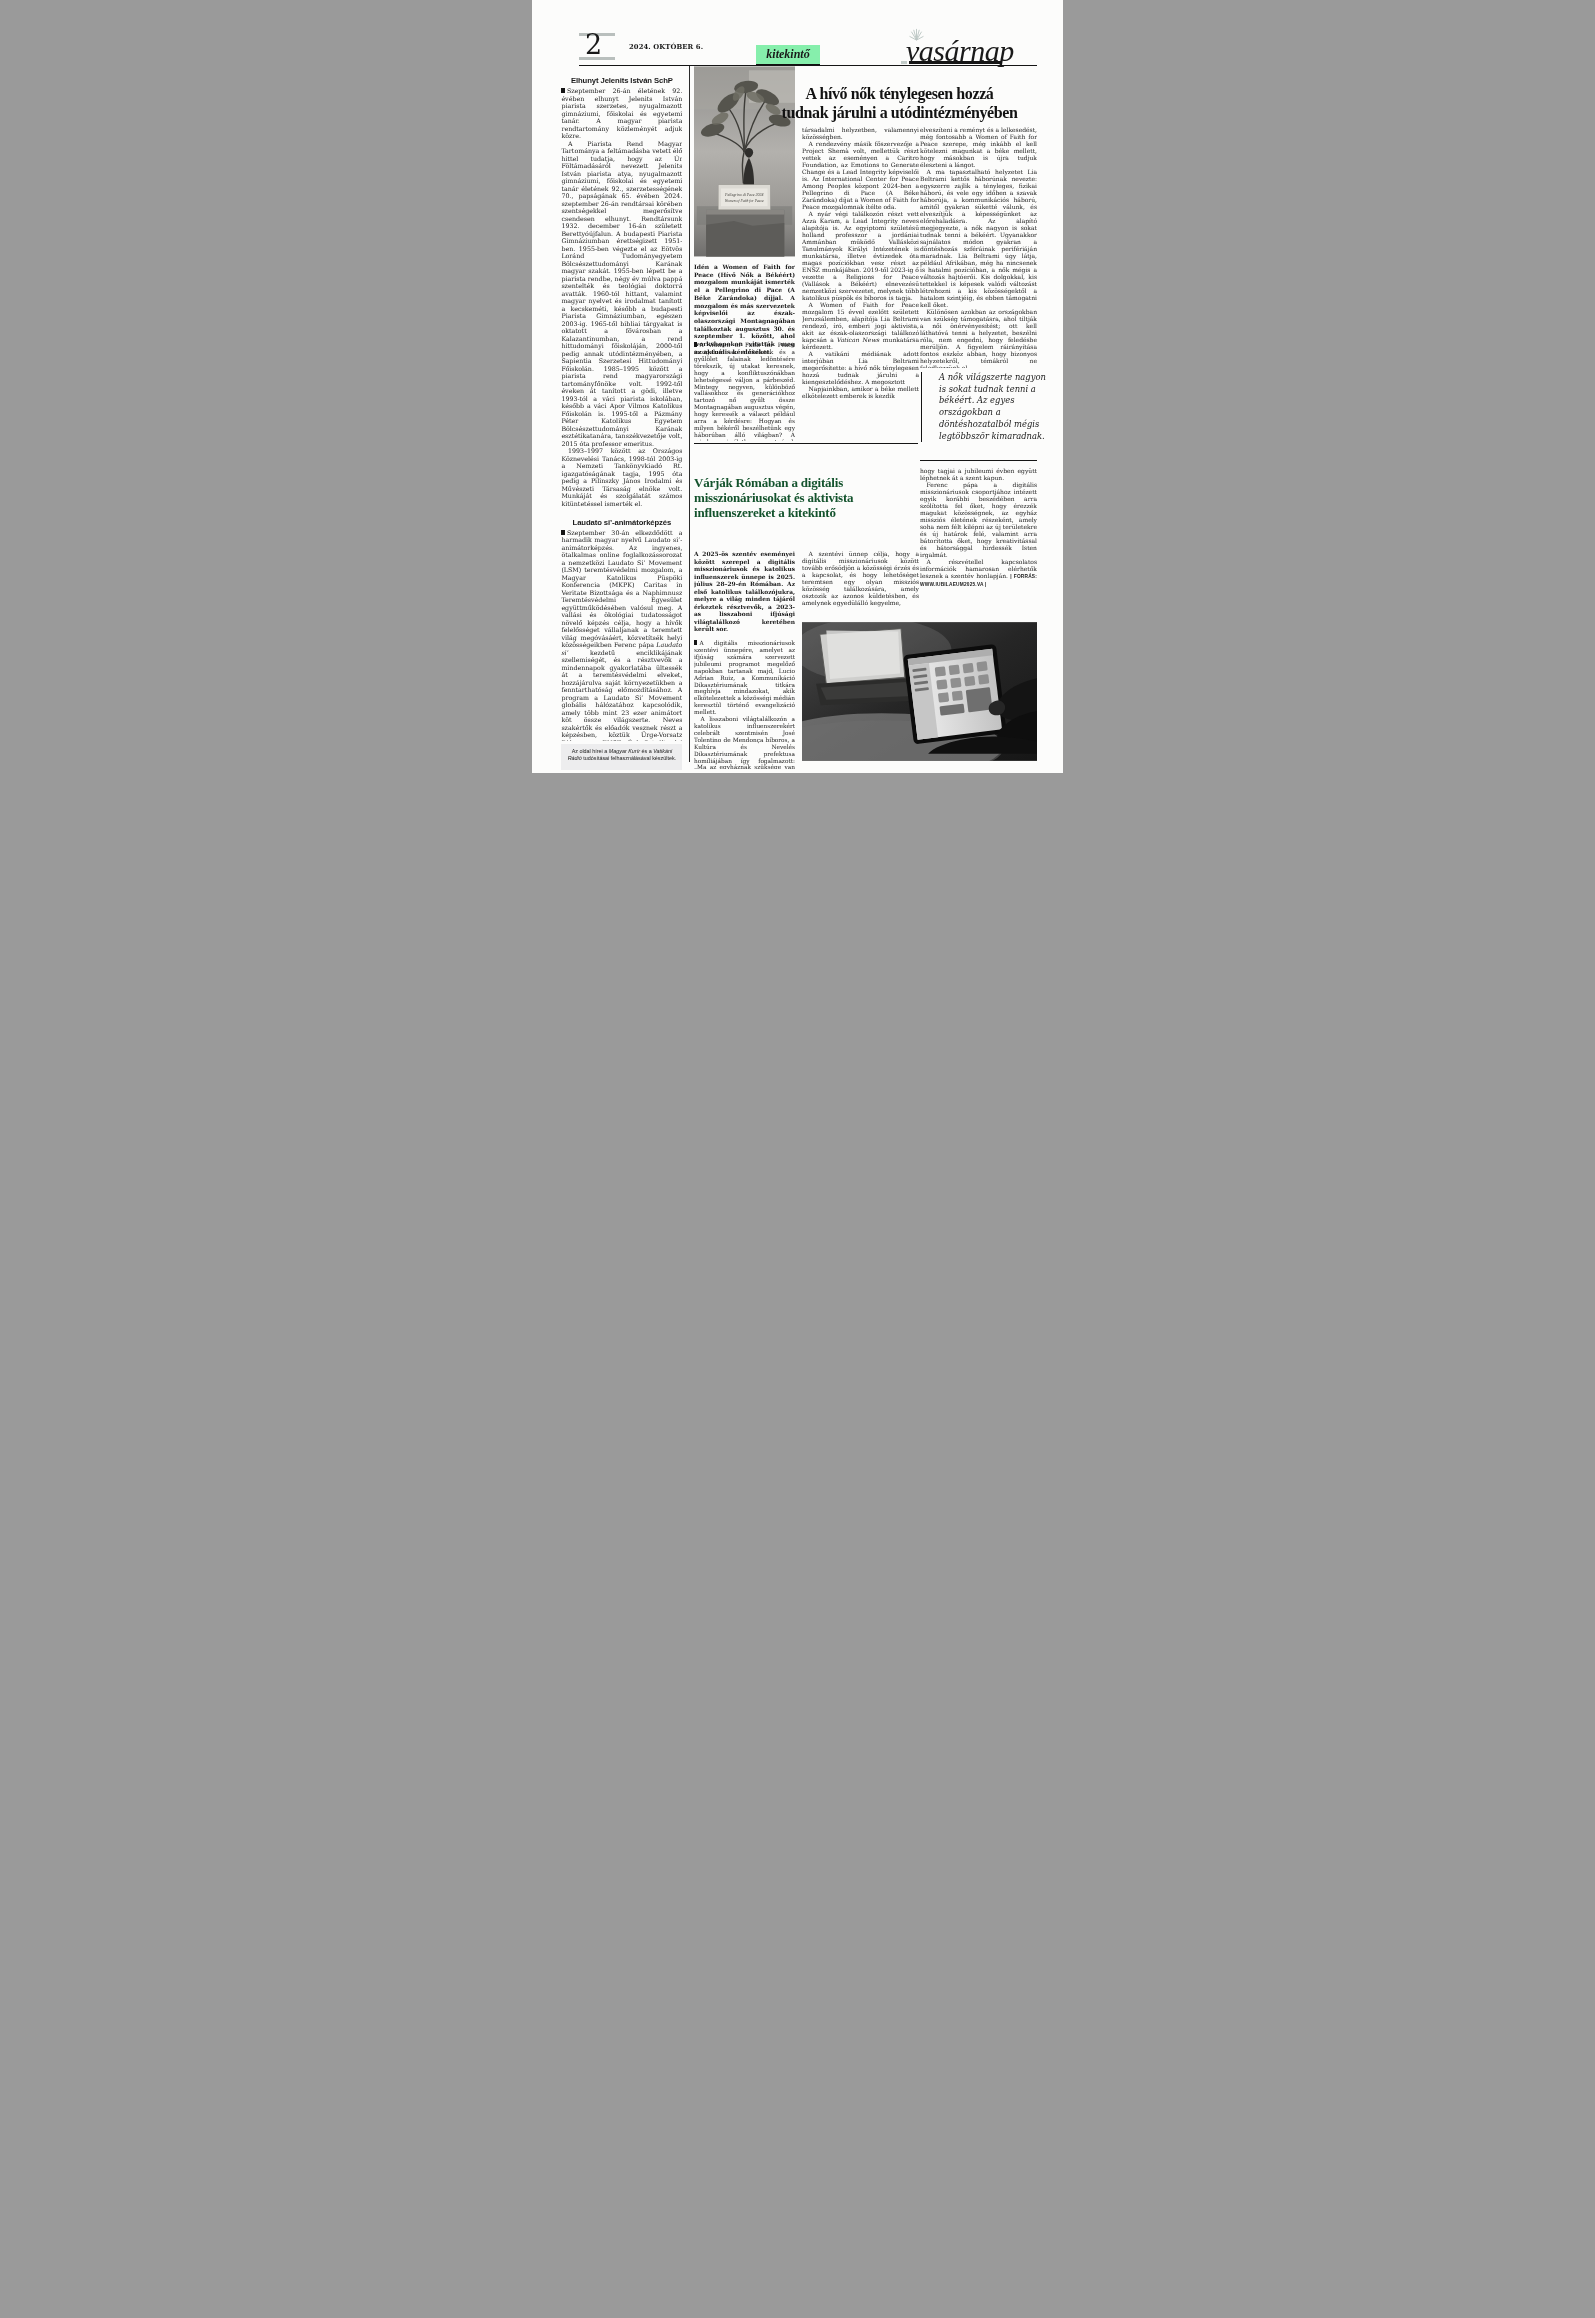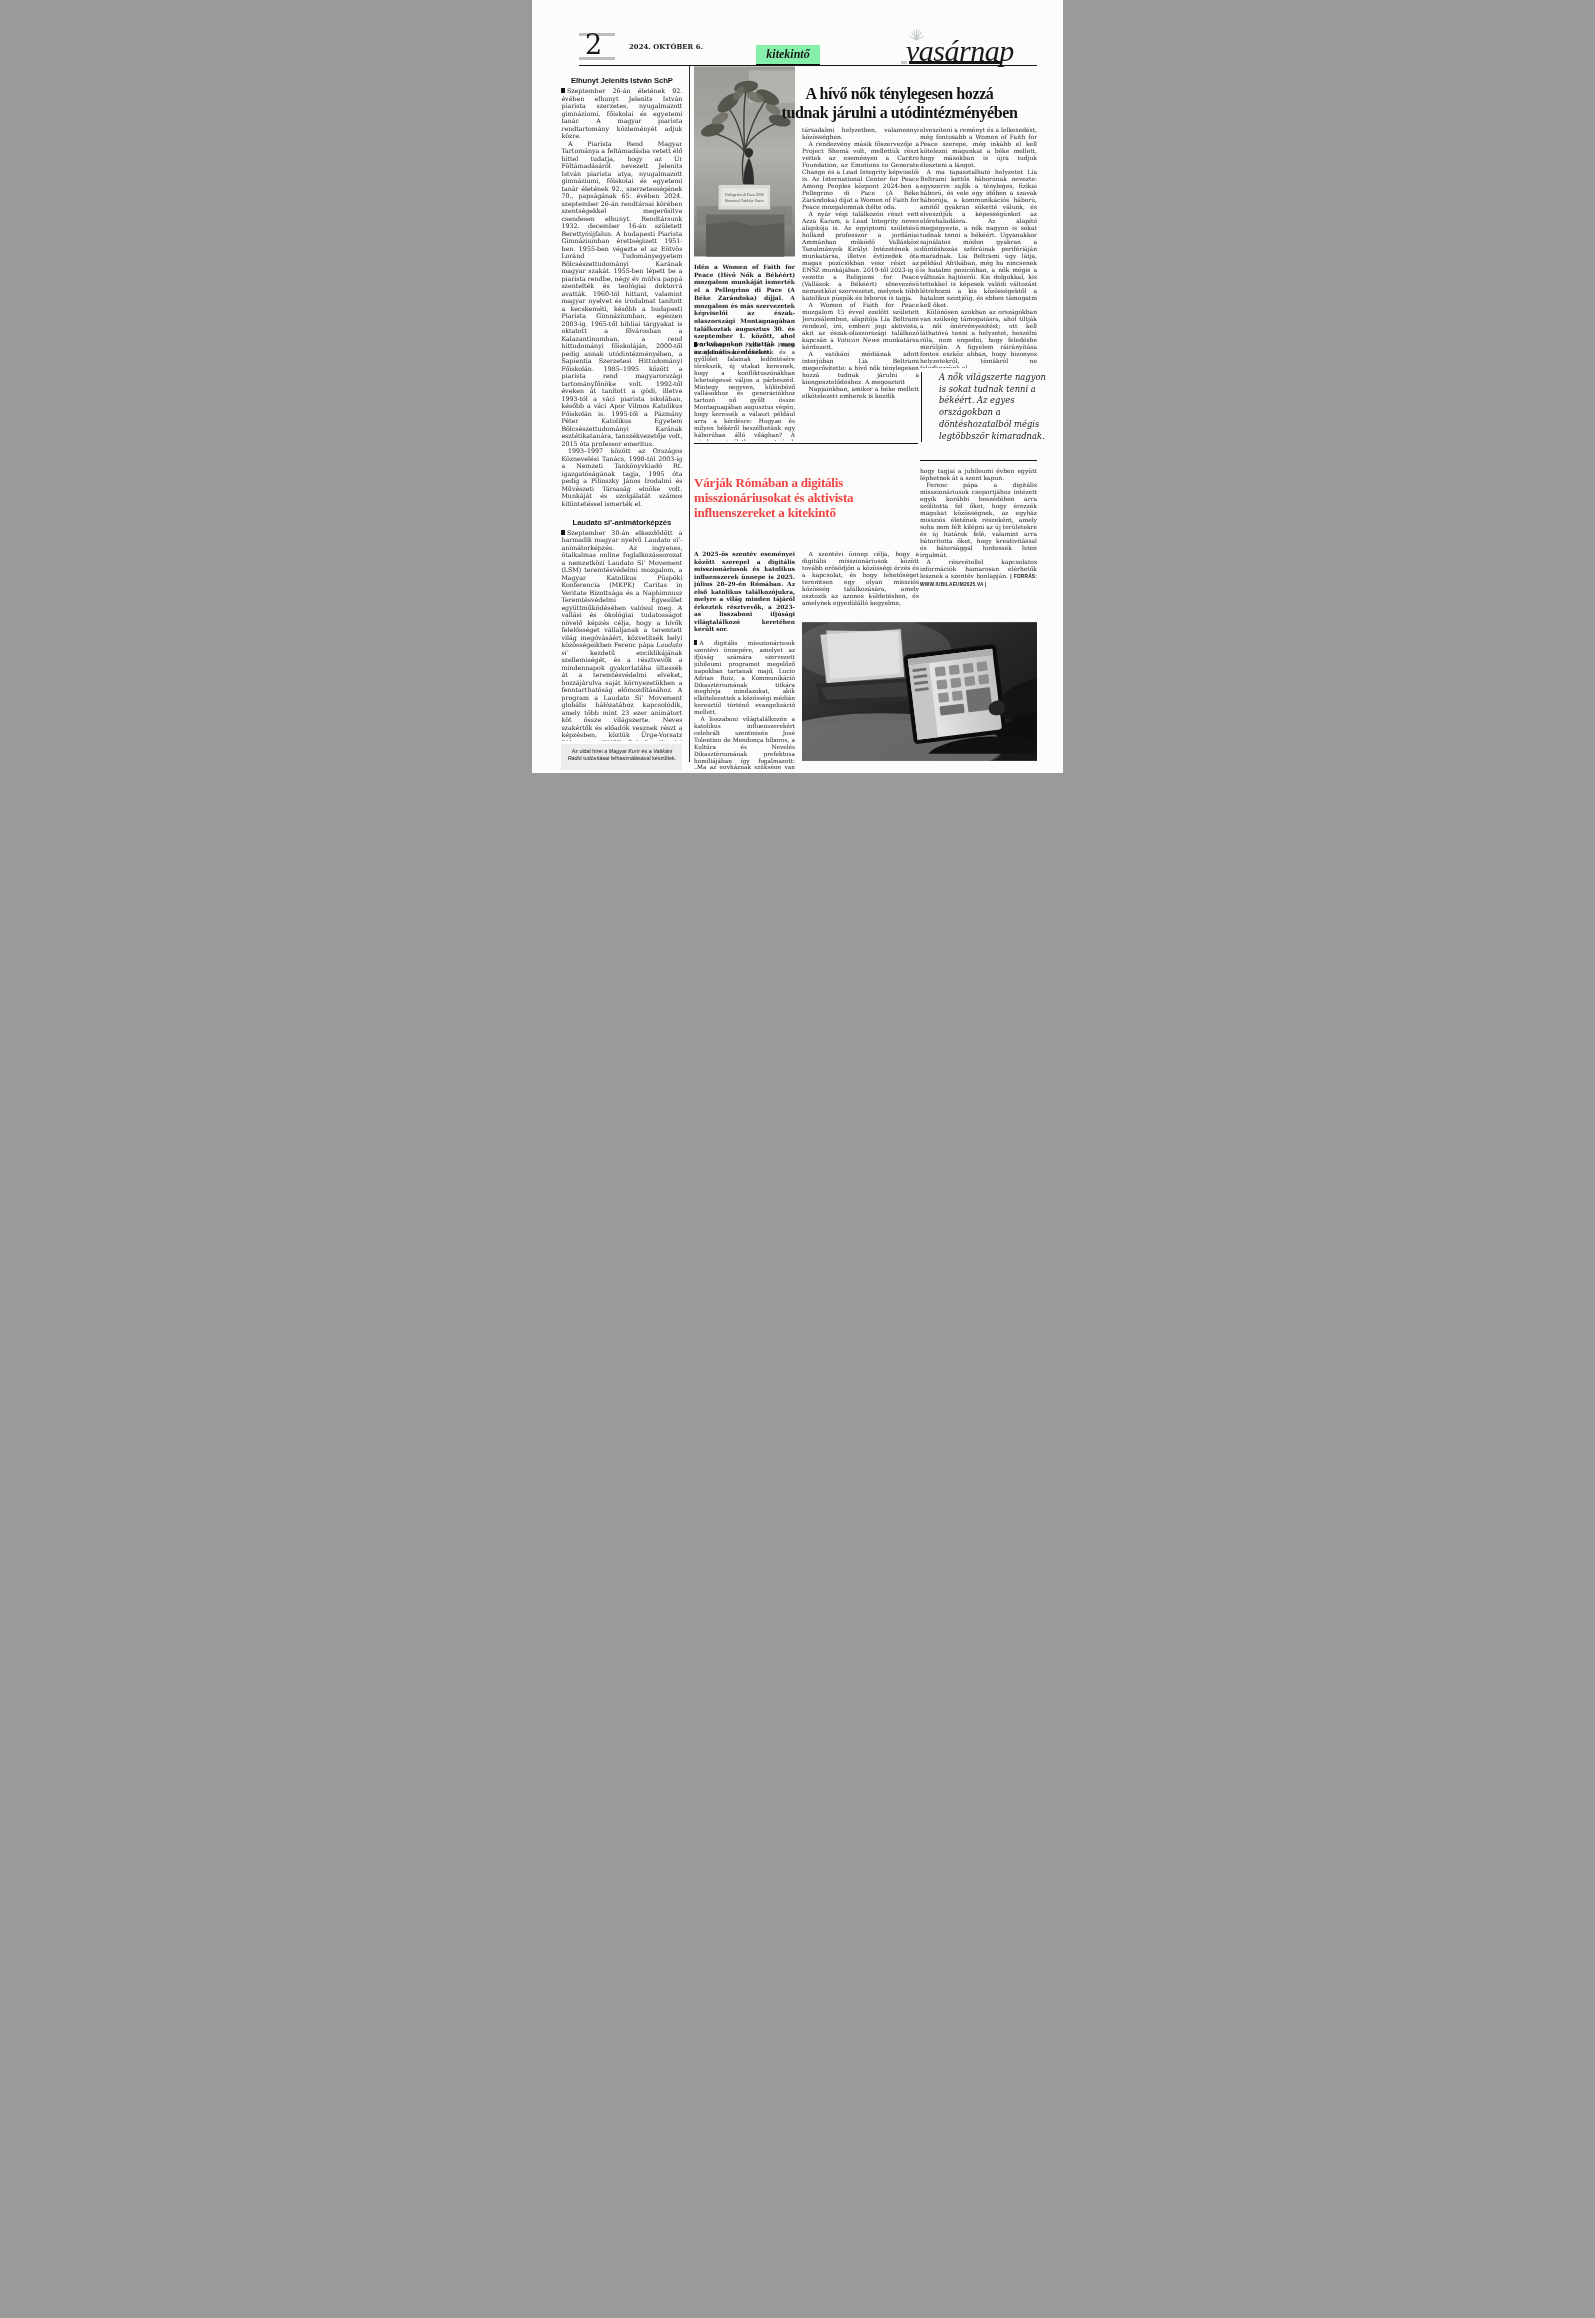--- a/index.html
+++ b/index.html
@@ -11,21 +11,21 @@
   .body12 p{font-size:6px;line-height:7px;}
   .body12s p{font-size:5.8px;line-height:6.9px;}
   .indent{text-indent:6.5px;}
   .lead-mark{display:inline-block;width:3.3px;height:5.1px;background:#141414;margin-right:2.3px;}
   .kicker{font-family:"Liberation Sans",sans-serif;font-weight:700;font-size:7.7px;letter-spacing:-0.1px;margin-bottom:2.3px;text-align:center;}
   .caption p{font-weight:700;font-size:6px;line-height:7.7px;}
   .leadbold p{font-weight:700;font-size:5.9px;line-height:7.5px;}
   .headline-main{font-family:"Liberation Serif",serif;font-weight:700;font-size:16px;line-height:1.17;
         letter-spacing:-0.4px;text-align:center;color:#121212;}
   .headline-b{font-family:"Liberation Serif",serif;font-weight:700;font-size:13px;line-height:1.14;
-        letter-spacing:-0.2px;text-align:left;color:#ef4444;}
+        letter-spacing:-0.2px;text-align:left;color:#14532d;}
   .pullquote{font-style:italic;font-size:8.4px;line-height:11.7px;border-left:1.4px solid #141414;padding-left:17px;}
   .gray-bar{background:#b9bfbd;}
   .rule{background:#151515;}
   .pagenum{font-size:27px;line-height:1;font-family:"DejaVu Serif",serif;}
   .date{font-weight:700;font-size:6.8px;letter-spacing:0.1px;}
   .kitekinto-box{background:#86efac;border-bottom:2.3px solid #121212;text-align:center;
         font-family:"Liberation Serif",serif;font-style:italic;font-weight:700;font-size:12px;line-height:18.7px;}
   .masthead{font-family:"Liberation Serif",serif;font-style:italic;font-size:30px;letter-spacing:-0.5px;text-align:right;line-height:1;}
   .source-box{background:#ededee;font-family:"Liberation Sans",sans-serif;font-size:5.4px;line-height:7px;
         text-align:center;padding:3.7px 4.2px;box-sizing:border-box;}

